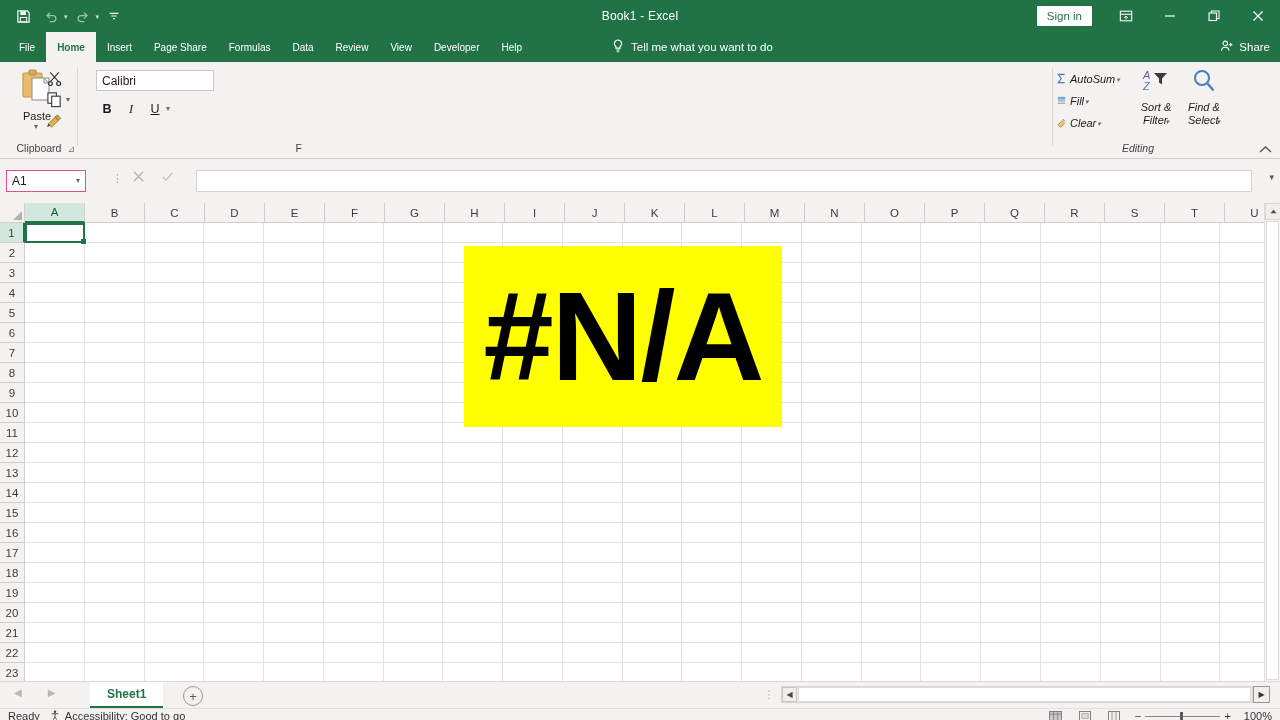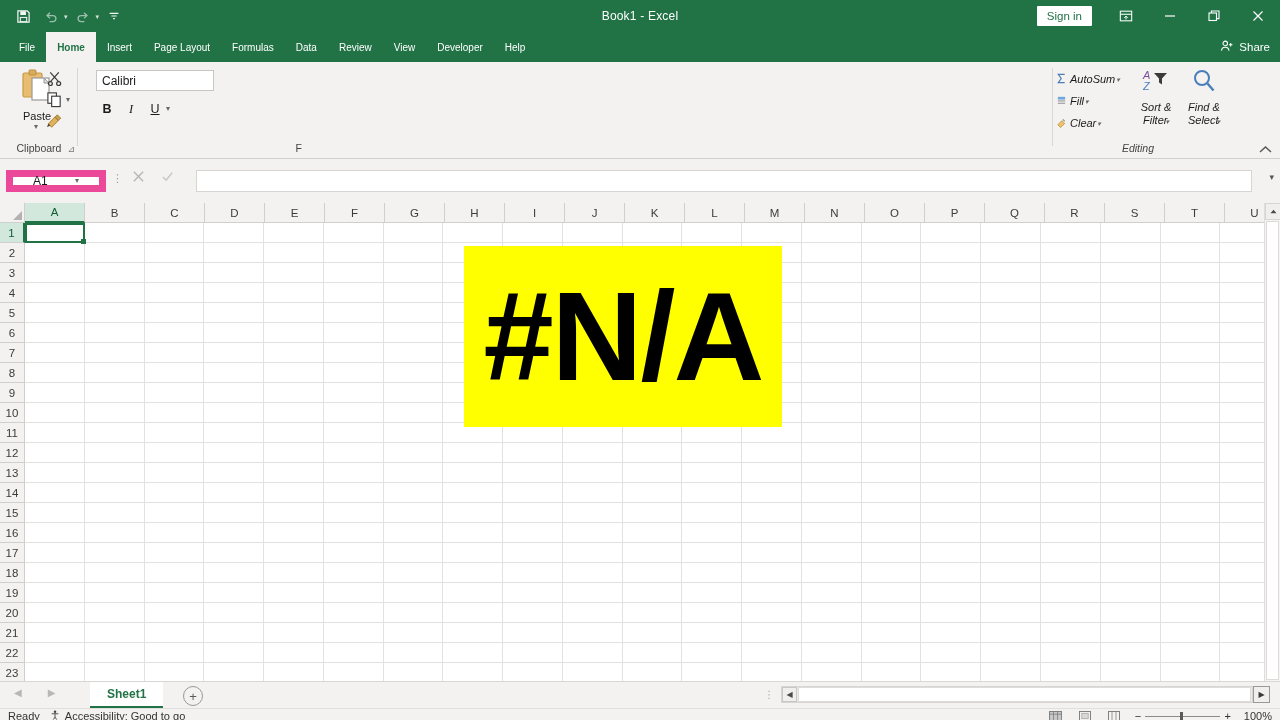--- a/index.html
+++ b/index.html
@@ -94,23 +94,23 @@
   .ed-item{display:flex;align-items:center;gap:3px;height:22px;font-size:11px;color:#1b1b1b;}
   .ed-big{position:absolute;top:6px;width:48px;display:flex;flex-direction:column;align-items:center;}
   .ed-big .lbl{font-size:11px;color:#1b1b1b;text-align:center;line-height:1.18;margin-top:3px;}
   .collapse-ribbon{position:absolute;right:8px;bottom:2px;color:#666;font-size:11px;}
 
   
   .formulabar{
     position:absolute;left:0;top:159px;width:1280px;height:44px;background:#f3f2f1;
   }
   .namebox{
-    position:absolute;left:6px;top:11px;width:100px;height:22px;
-    background:#ffffff;border:7px solid #ec4899;box-sizing:border-box;
-    display:flex;align-items:center;justify-content:space-between;padding:0 20px;
+    position:absolute;left:6px;top:11px;width:80px;height:22px;
+    background:#ffffff;border:1px solid #ec4899;box-sizing:border-box;
+    display:flex;align-items:center;justify-content:space-between;padding:0 5px;
     font-size:12px;color:#1b1b1b;
   }
   .fb-dots{position:absolute;left:112px;top:13px;color:#9a9a9a;font-size:11px;letter-spacing:0;}
   .fb-icons{position:absolute;left:132px;top:11px;display:flex;align-items:center;gap:16px;
     color:#b6b6b6;font-size:14px;}
   .fx-input{
     position:absolute;left:196px;top:11px;right:28px;height:22px;
     background:#ffffff;border:1px solid #d7d5d3;box-sizing:border-box;
   }
   .fb-expand{position:absolute;right:6px;top:13px;color:#555;font-size:9px;}
@@ -258,27 +258,36 @@
           </svg>
       </div>
     </div>
   </div>
 
   <div class="tabstrip">
     <div class="tabs">
       <div class="tab">File</div>
       <div class="tab active">Home</div>
       <div class="tab">Insert</div>
-      <div class="tab">Page Layout</div>
+      <div class="tab">Page Share</div>
       <div class="tab">Formulas</div>
       <div class="tab">Data</div>
       <div class="tab">Review</div>
       <div class="tab">View</div>
       <div class="tab">Developer</div>
       <div class="tab">Help</div>
+    </div>
+    <div class="tellme">
+      <span>
+        <svg width="12" height="14" viewBox="0 0 12 14">
+            <path d="M6 1a3.6 3.6 0 00-2.1 6.5v1.6h4.2V7.5A3.6 3.6 0 006 1z" fill="none" stroke="#fff" stroke-width="1.1"></path>
+            <path d="M4.3 11h3.4M4.9 12.7h2.2" stroke="#fff" stroke-width="1.1"></path>
+          </svg>
+      </span>
+      <span>Tell me what you want to do</span>
     </div>
     <div class="share">
       <span>
         <svg width="14" height="14" viewBox="0 0 16 16">
             <circle cx="6" cy="5" r="2.6" fill="none" stroke="#fff" stroke-width="1.2"></circle>
             <path d="M1.8 13.4c0-2.4 1.9-4 4.2-4s4.2 1.6 4.2 4" fill="none" stroke="#fff" stroke-width="1.2"></path>
             <path d="M12.2 4.6v4M10.2 6.6h4" stroke="#fff" stroke-width="1.2"></path>
           </svg>
       </span>
       <span>Share</span>

